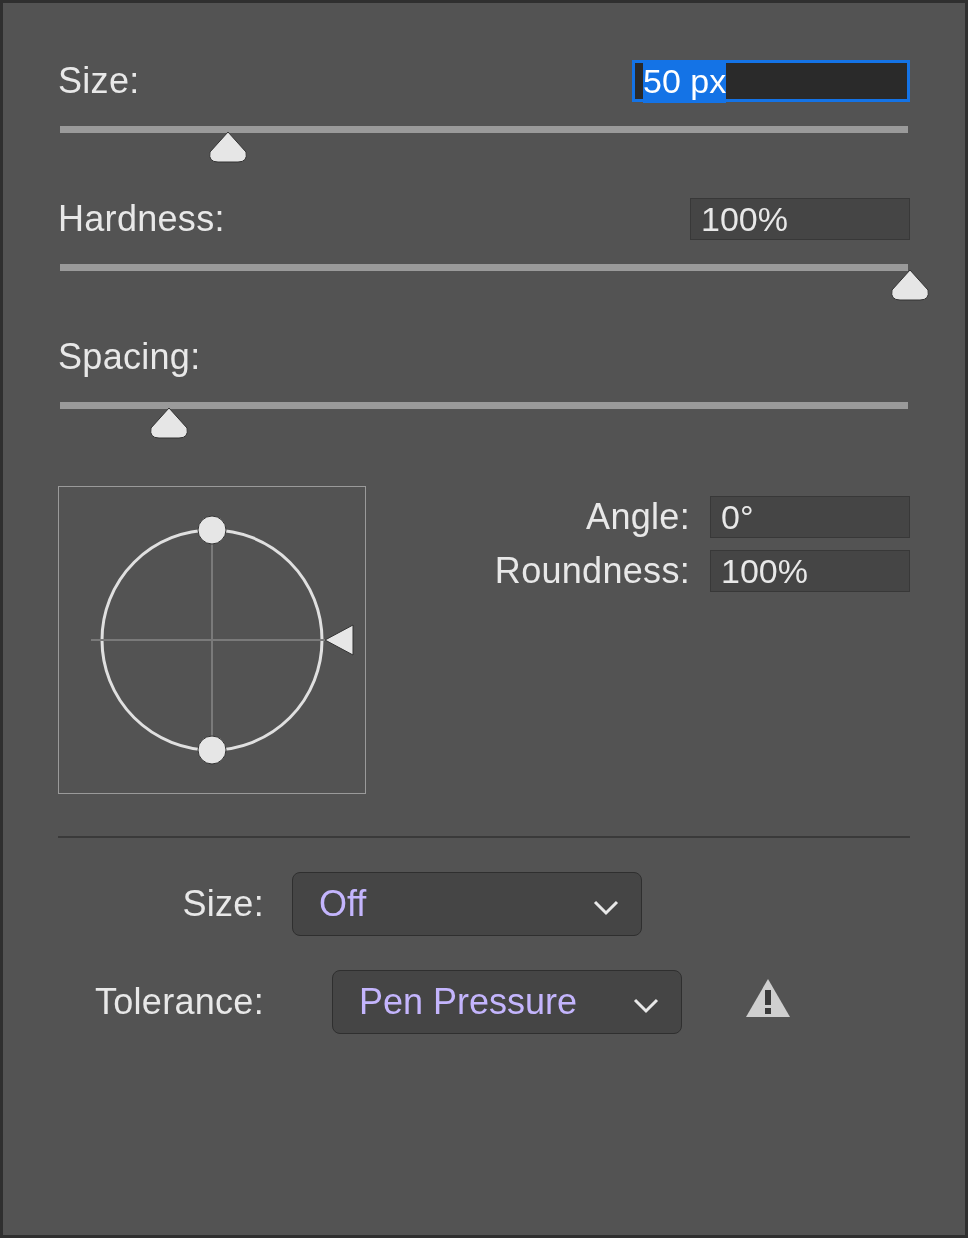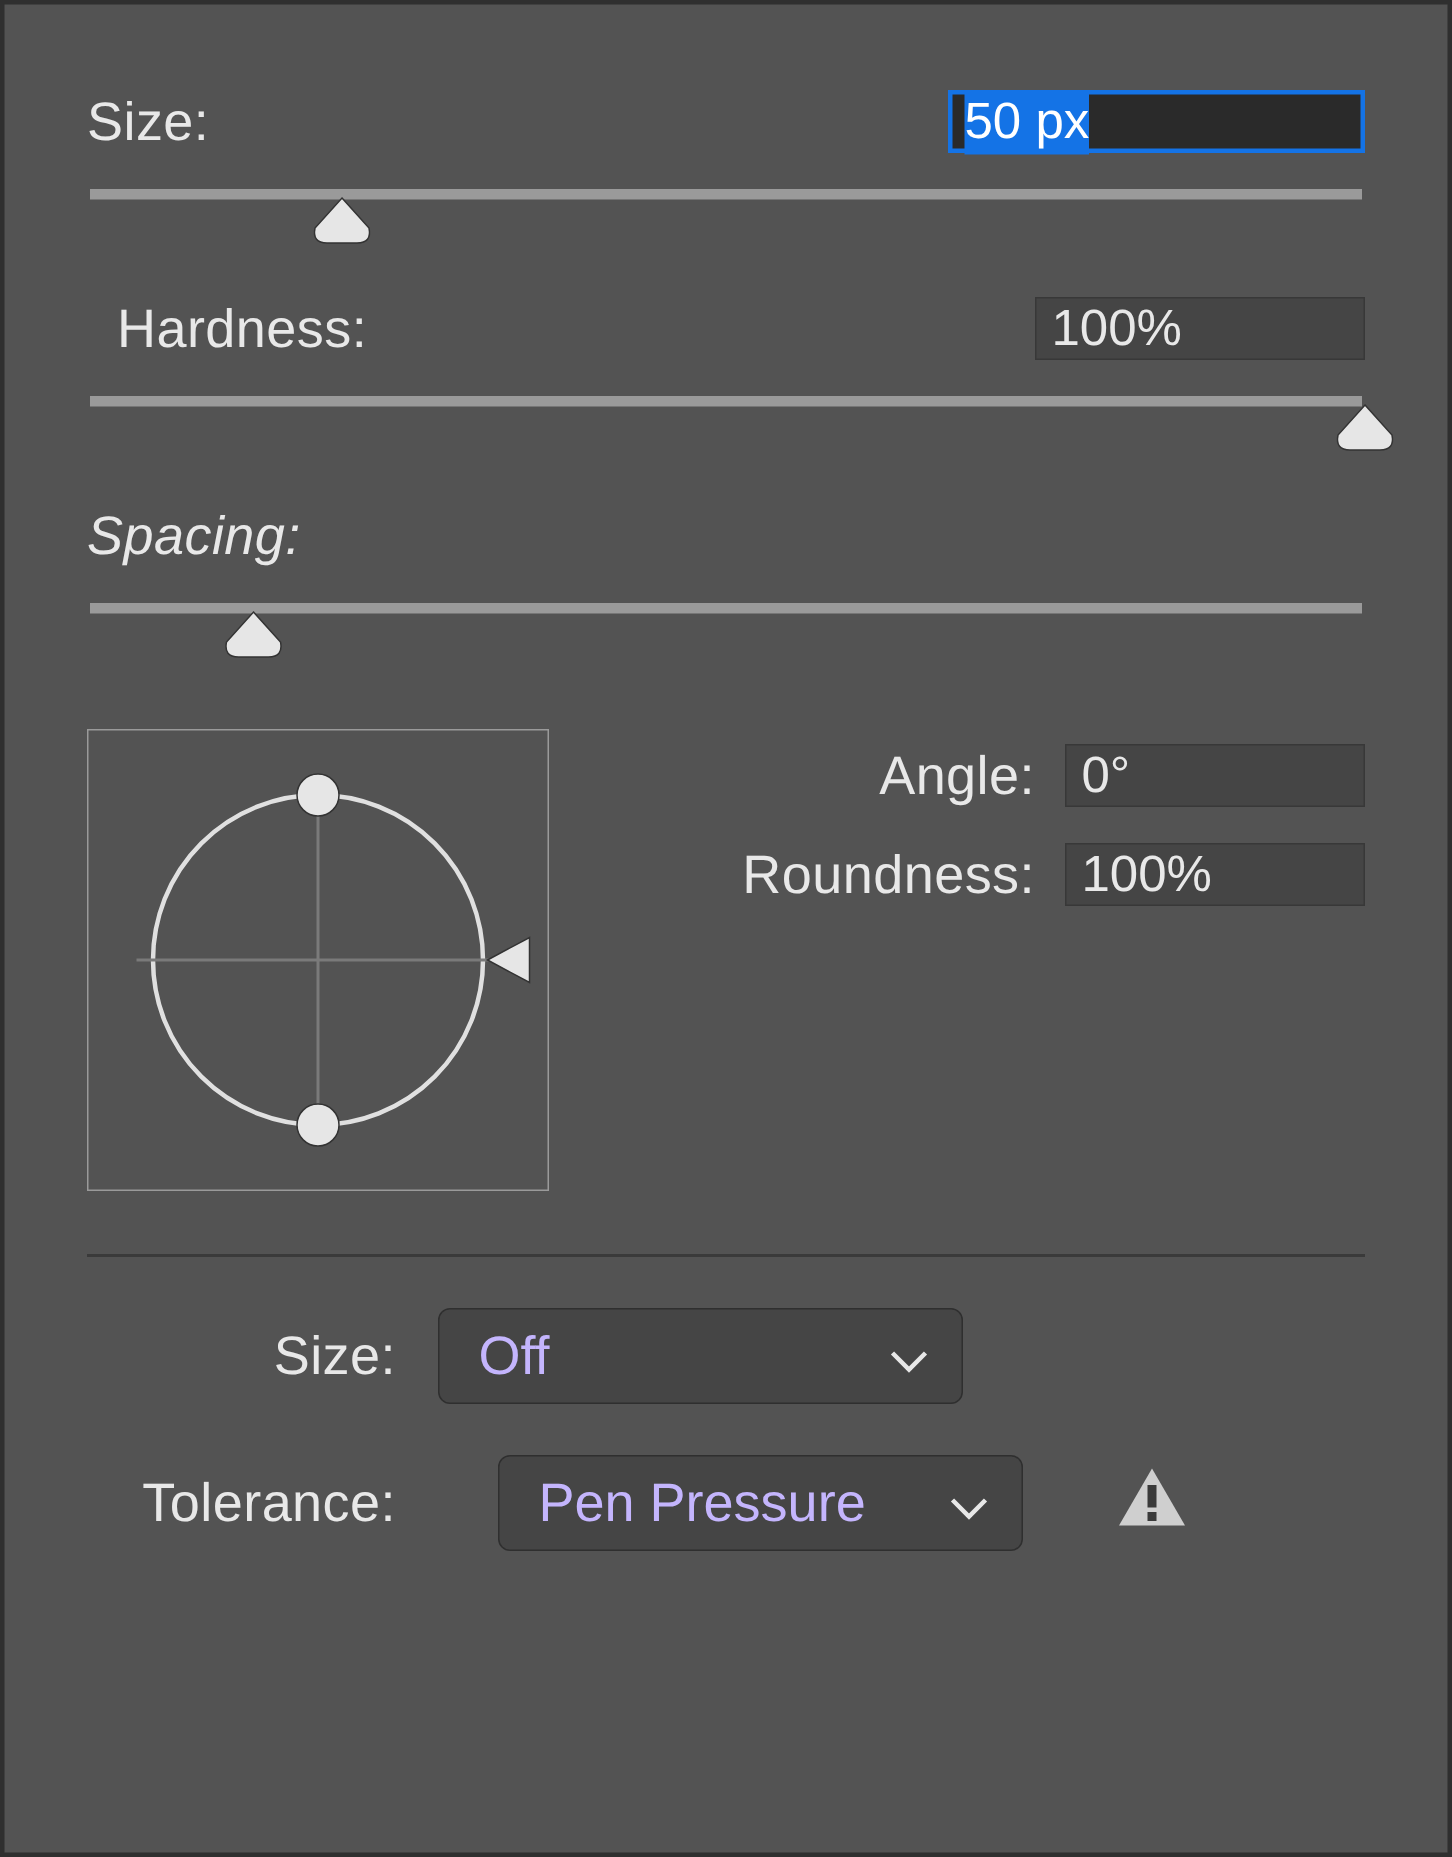--- a/index.html
+++ b/index.html
@@ -88,21 +88,21 @@
     height: 308px;
     border: 1px solid #9a9a9a;
     box-sizing: border-box;
     position: relative;
   }
   .angle-right {
     flex:1;
     margin-left: 24px;
     padding-top: 10px;
   }
-  .angle-right .row { margin-top: 24px; }
+  .angle-right .row { margin-top: 12px; }
   .angle-right .row:first-child { margin-top: 0; }
   .ar-label { text-align:right; }
 
   hr.panel-sep {
     border:none;
     border-top:2px solid #3a3a3a;
     margin-top:42px;
     margin-bottom:34px;
   }
 
@@ -141,36 +141,36 @@
   </div>
   <div class="slider">
     <div class="track"></div>
     <div class="thumb" style="left: 20%;">
       <svg width="44" height="34" viewBox="0 0 44 34">
         <path d="M22 2 L40 22 Q42 32 32 32 L12 32 Q2 32 4 22 Z" fill="#e6e6e6" stroke="#333" stroke-width="1"></path>
       </svg>
     </div>
   </div>
 
-  <div class="row" style="margin-top:18px;margin-left:20px;">
+  <div class="row" style="margin-top:18px;">
     <span class="label">Hardness:</span>
     <div class="field" style="width:220px;">
       <span>100%</span>
     </div>
   </div>
   <div class="slider">
     <div class="track"></div>
     <div class="thumb" style="left: 100%;">
       <svg width="44" height="34" viewBox="0 0 44 34">
         <path d="M22 2 L40 22 Q42 32 32 32 L12 32 Q2 32 4 22 Z" fill="#e6e6e6" stroke="#333" stroke-width="1"></path>
       </svg>
     </div>
   </div>
 
-  <div class="row" style="margin-top:18px;font-style:italic;">
+  <div class="row" style="margin-top:18px;">
     <span class="label">Spacing:</span>
   </div>
   <div class="slider">
     <div class="track"></div>
     <div class="thumb" style="left: 13%;">
       <svg width="44" height="34" viewBox="0 0 44 34">
         <path d="M22 2 L40 22 Q42 32 32 32 L12 32 Q2 32 4 22 Z" fill="#e6e6e6" stroke="#333" stroke-width="1"></path>
       </svg>
     </div>
   </div>

